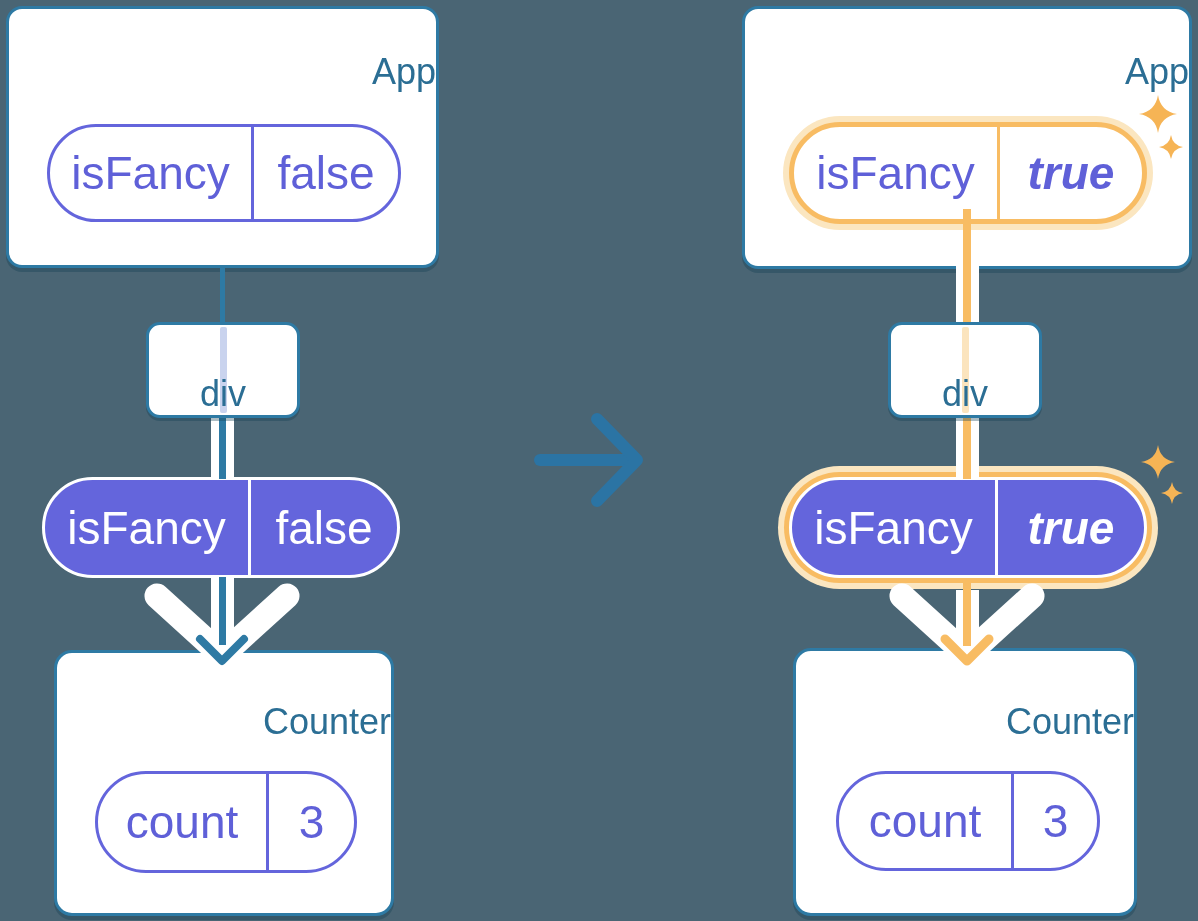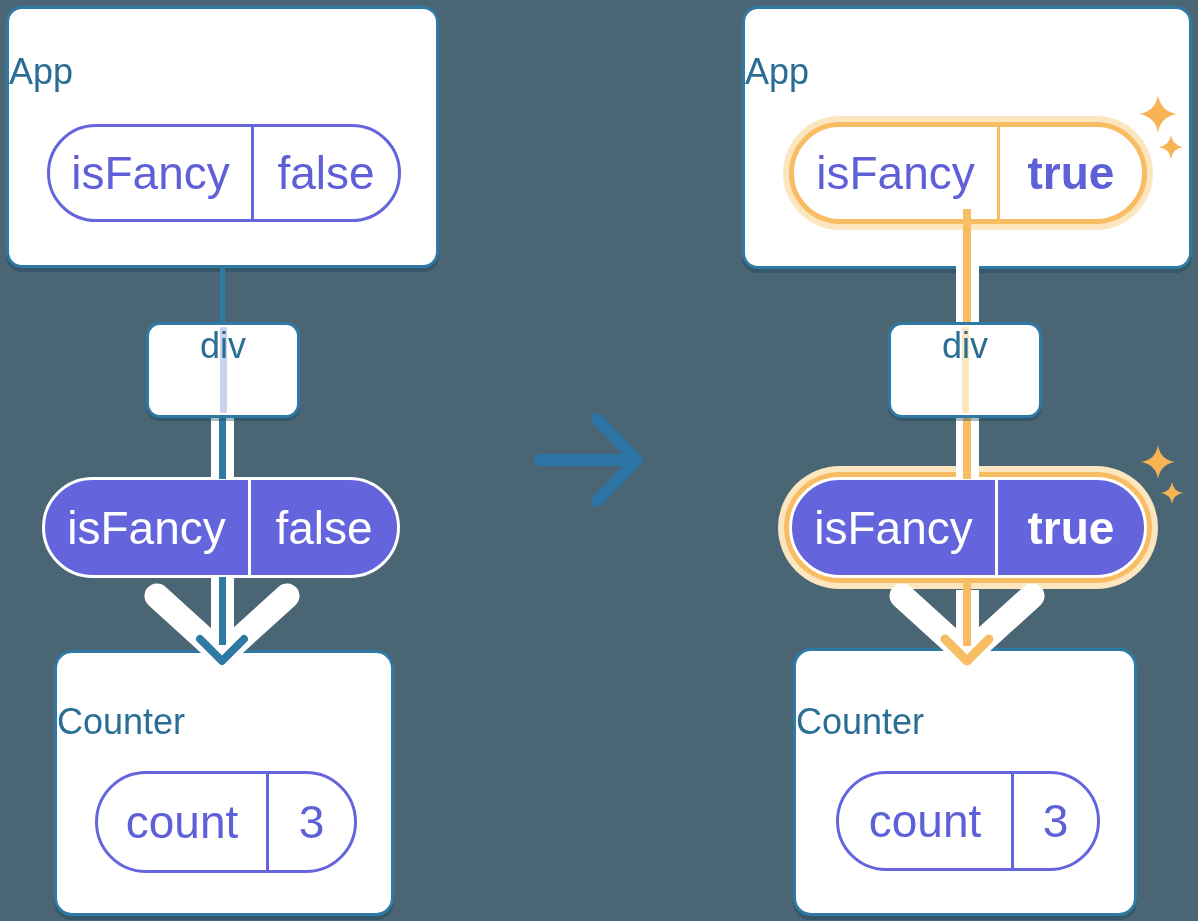--- a/index.html
+++ b/index.html
@@ -9,21 +9,21 @@
     font-family:"Liberation Sans","DejaVu Sans",sans-serif;
   }
   .card{
     position:absolute;background:#fff;
     border:3px solid var(--card-border,#2E7AA4);
     border-radius:16px;box-sizing:border-box;
     box-shadow:0 4px 0 rgba(18,62,84,.35);
     z-index:1;
   }
   .node-title{
-    position:absolute;left:0;right:0;text-align:left;
+    position:absolute;left:0;right:0;text-align:right;
     font-size:36px;font-weight:500;color:var(--title-text,#2B6E94);
     z-index:2;
   }
   .pill{
     position:absolute;display:flex;border-radius:999px;
     box-sizing:border-box;font-size:46px;overflow:hidden;
   }
   .pill .cell{
     display:flex;align-items:center;justify-content:center;
     box-sizing:border-box;
@@ -39,27 +39,27 @@
   }
   .outline-pill.hl .cell+.cell{border-left:3px solid var(--orange,#F8BC63);}
   .solid-pill{
     background:var(--purple,#6465DC);border:3px solid #fff;color:#fff;
     z-index:2;
   }
   .solid-pill .cell+.cell{border-left:3px solid #fff;}
   .solid-pill.hl{
     box-shadow:0 0 0 5px var(--orange,#F8BC63),0 0 0 11px var(--orange-glow,#FBE6C0);
   }
-  .bold{font-weight:700;}
+  .bold{font-weight:700;font-style:italic;}
   .div-box{
     position:absolute;background:#fff;
     border:3px solid var(--card-border,#2E7AA4);
     border-radius:14px;box-sizing:border-box;
     box-shadow:0 3px 0 rgba(18,62,84,.35);
-    display:flex;align-items:flex-start;justify-content:center;
+    display:flex;align-items:flex-end;justify-content:center;
     font-size:36px;font-weight:500;color:var(--title-text,#2B6E94);
     z-index:4;
   }
   .div-box .label{position:relative;z-index:2;}
   .through-line{
     position:absolute;top:2px;bottom:2px;width:7px;
     left:50%;margin-left:-3.5px;z-index:1;border-radius:2px;
   }
   .through-line.lavender{background:var(--faded-purple-line,#C9D3EE);}
   .through-line.cream{background:var(--faded-orange-line,#FBE4BE);}

